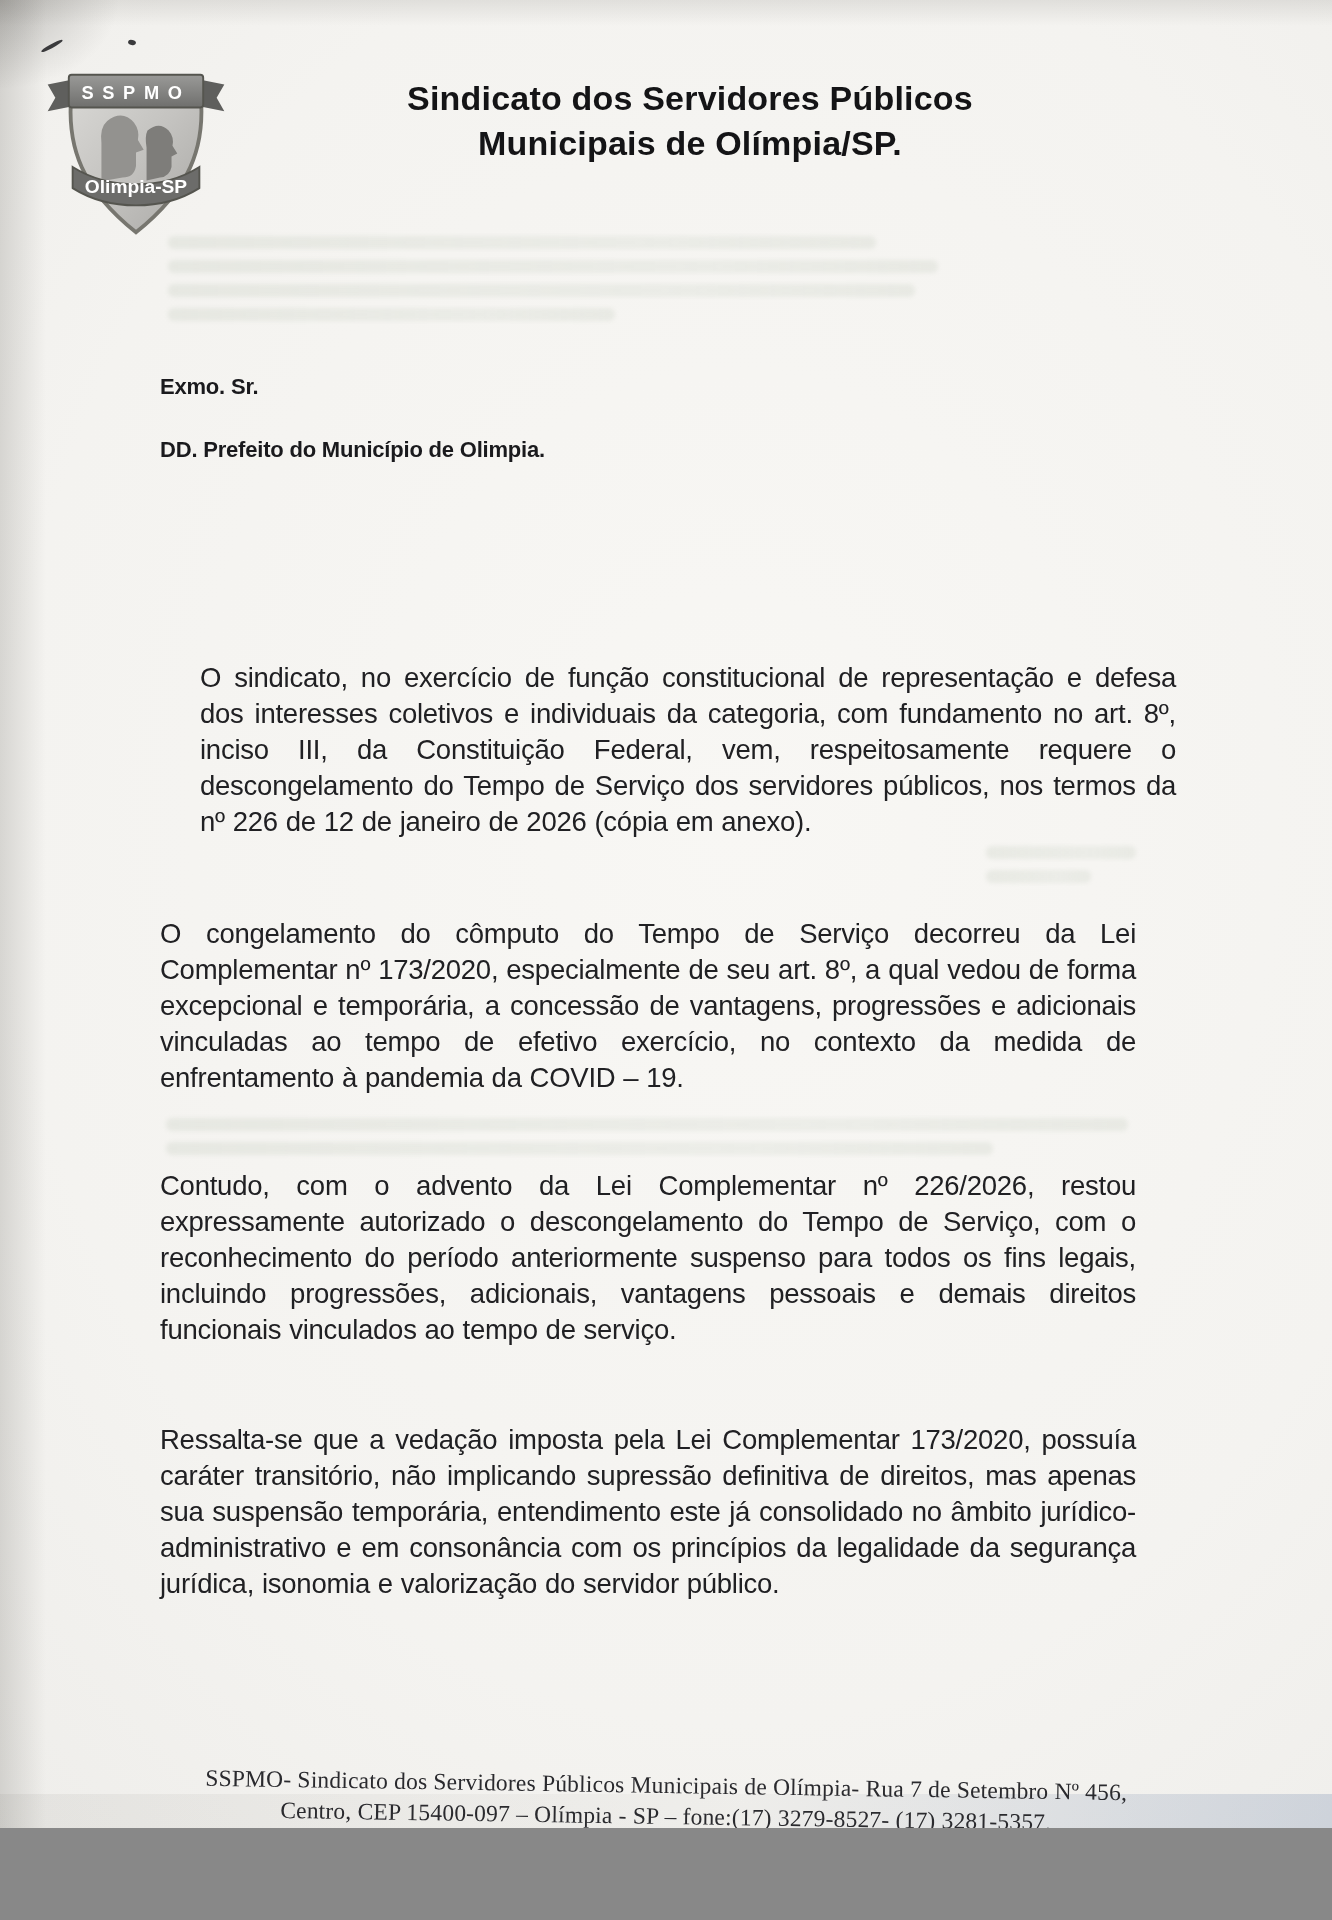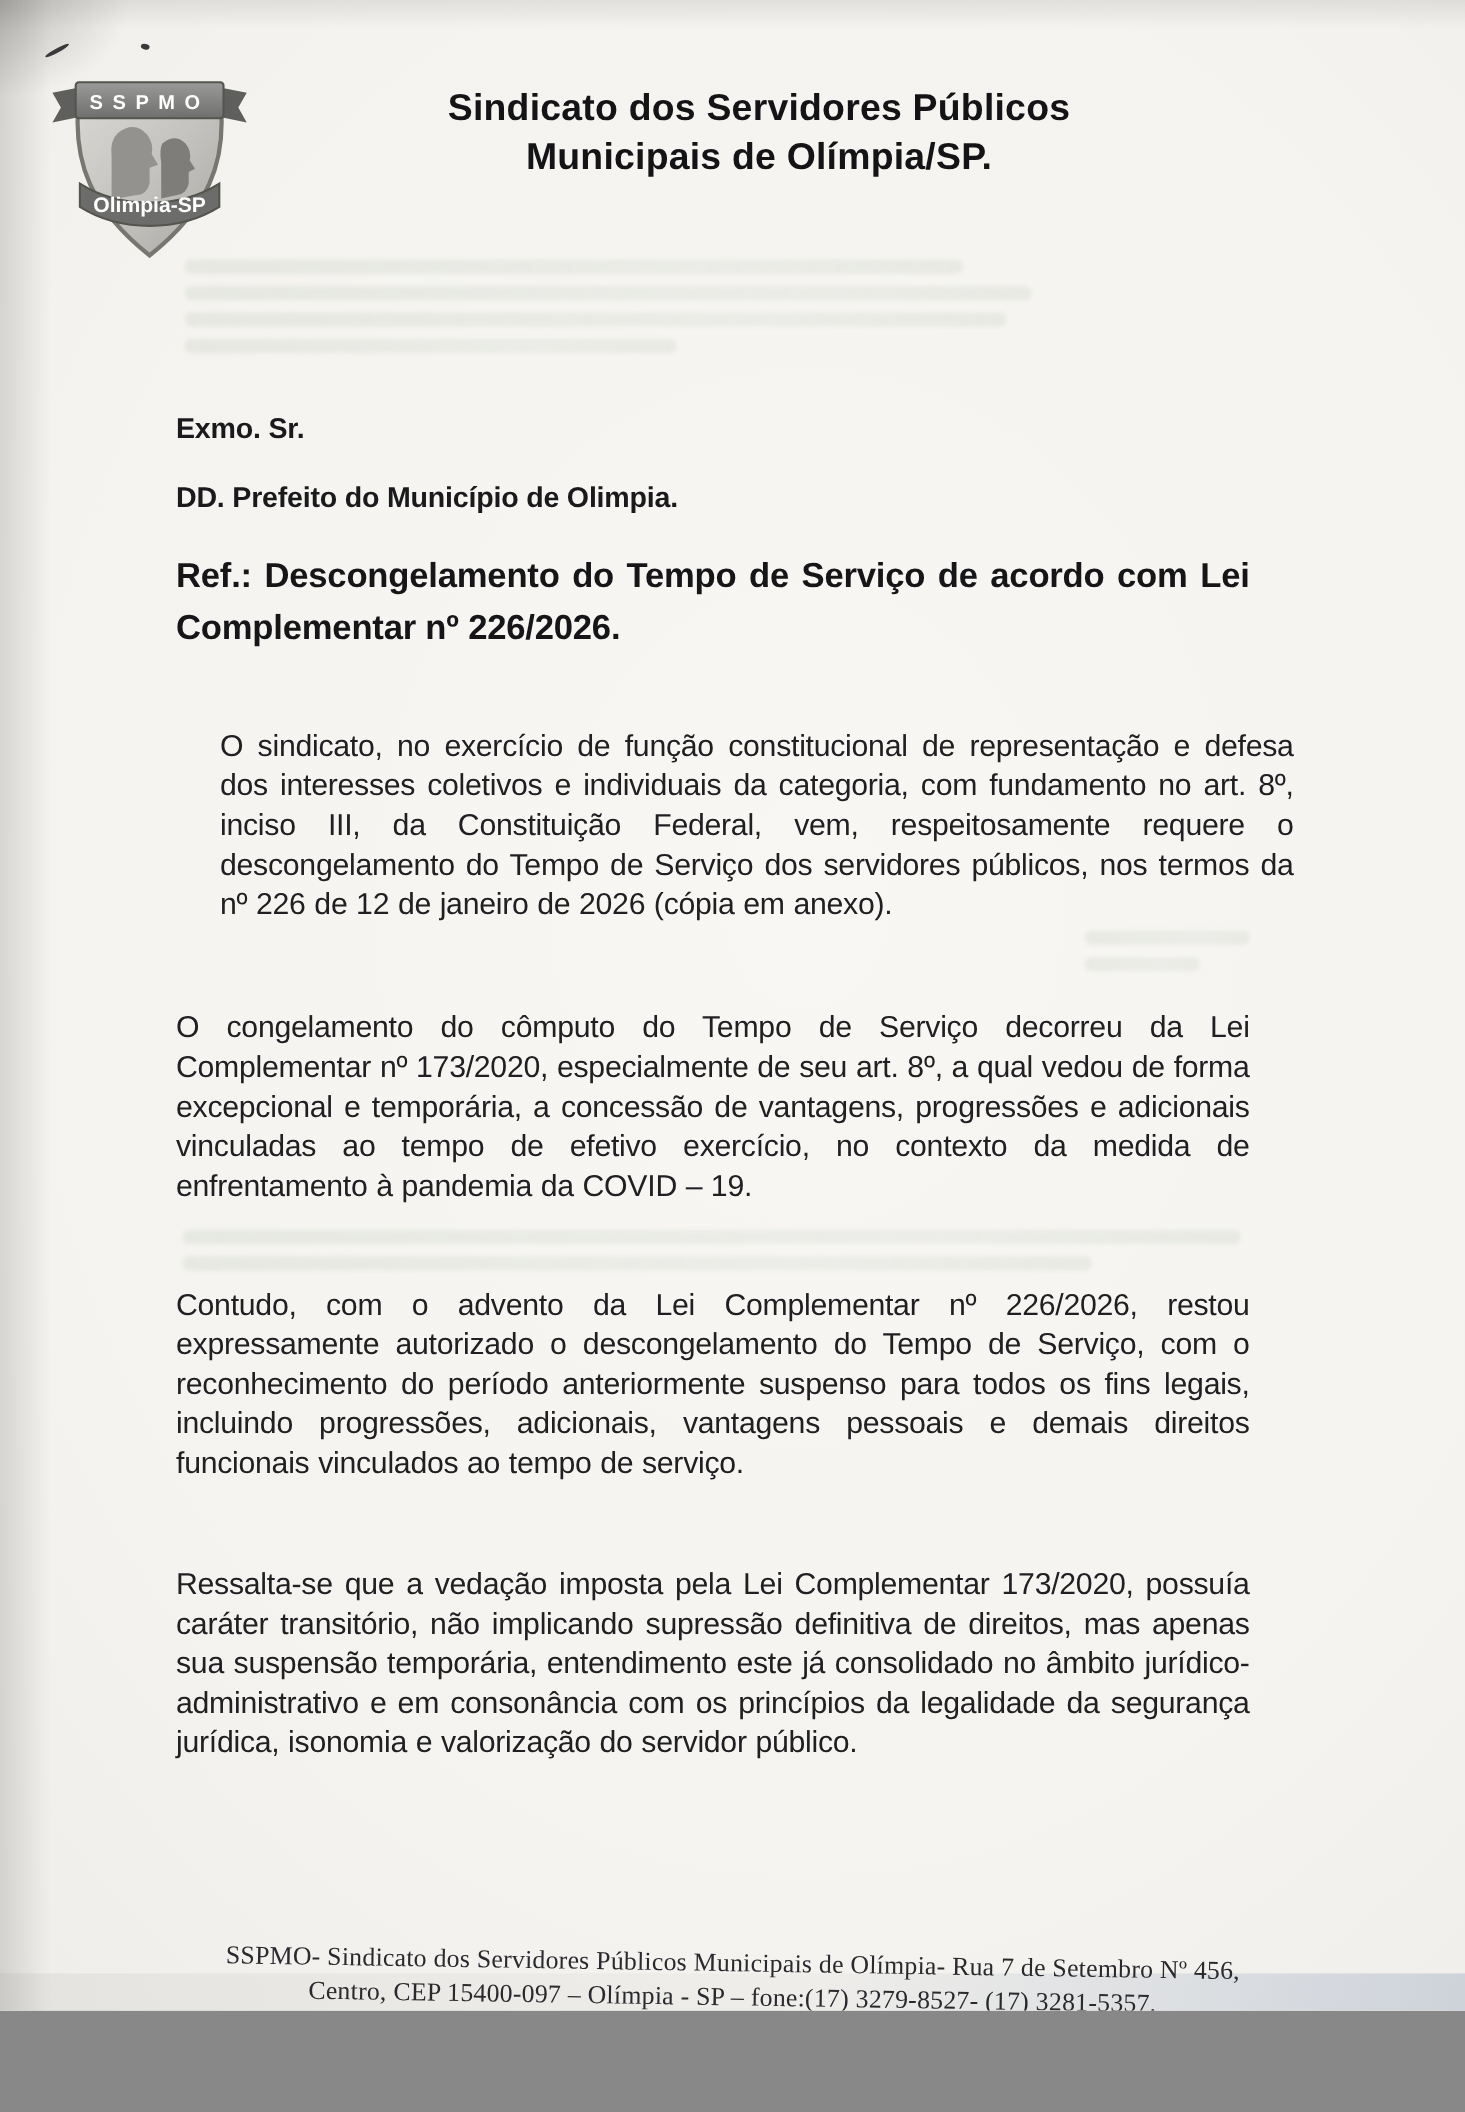--- a/index.html
+++ b/index.html
@@ -32,21 +32,21 @@
     font-size:34px;line-height:45px;letter-spacing:.2px;color:#141416;
   }
   .date{
     position:absolute;top:252px;right:208px;
     font-family:"Liberation Sans","DejaVu Sans",sans-serif;
     font-size:28px;color:#232326;
   }
   .addr{
     position:absolute;left:160px;width:980px;
     font-family:"Liberation Sans","DejaVu Sans",sans-serif;font-weight:bold;
-    font-size:26px;color:#1a1a1d;letter-spacing:-.2px;
+    font-size:22px;color:#1a1a1d;letter-spacing:-.2px;
   }
   .addr.l1{top:374px;}
   .addr.l2{top:437px;}
   .ref{
     position:absolute;left:160px;top:500px;width:976px;
     font-family:"Liberation Sans","DejaVu Sans",sans-serif;font-weight:bold;
     font-size:31.5px;line-height:47px;color:#161618;
     text-align:justify;letter-spacing:-.2px;
   }
   .para{
@@ -144,21 +144,20 @@
   </div>
   <div class="ghost gc">
     <div class="gl"></div>
       <div class="gl"></div>
   </div>
 
 
   <div class="addr l1">Exmo. Sr.</div>
   <div class="addr l2">DD. Prefeito do Município de Olimpia.</div>
 
-  <div class="ref">Ref.: Descongelamento do Tempo de Serviço de acordo com Lei Complementar nº 226/2026.</div>
 
   <div class="para p1">O sindicato, no exercício de função constitucional de representação e defesa dos interesses coletivos e individuais da categoria, com fundamento no art. 8º, inciso III, da Constituição Federal, vem, respeitosamente requere o descongelamento do Tempo de Serviço dos servidores públicos, nos termos da nº 226 de 12 de janeiro de 2026 (cópia em anexo).</div>
   <div class="para p2">O congelamento do cômputo do Tempo de Serviço decorreu da Lei Complementar nº 173/2020, especialmente de seu art. 8º, a qual vedou de forma excepcional e temporária, a concessão de vantagens, progressões e adicionais vinculadas ao tempo de efetivo exercício, no contexto da medida de enfrentamento à pandemia da COVID – 19.</div>
   <div class="para p3">Contudo, com o advento da Lei Complementar nº 226/2026, restou expressamente autorizado o descongelamento do Tempo de Serviço, com o reconhecimento do período anteriormente suspenso para todos os fins legais, incluindo progressões, adicionais, vantagens pessoais e demais direitos funcionais vinculados ao tempo de serviço.</div>
   <div class="para p4">Ressalta-se que a vedação imposta pela Lei Complementar 173/2020, possuía caráter transitório, não implicando supressão definitiva de direitos, mas apenas sua suspensão temporária, entendimento este já consolidado no âmbito jurídico-administrativo e em consonância com os princípios da legalidade da segurança jurídica, isonomia e valorização do servidor público.</div>
 
   <div class="footer">
     <div>SSPMO- Sindicato dos Servidores Públicos Municipais de Olímpia- Rua 7 de Setembro Nº 456,</div>
     <div>Centro, CEP 15400-097 – Olímpia - SP – fone:(17) 3279-8527- (17) 3281-5357.</div>
   </div>

